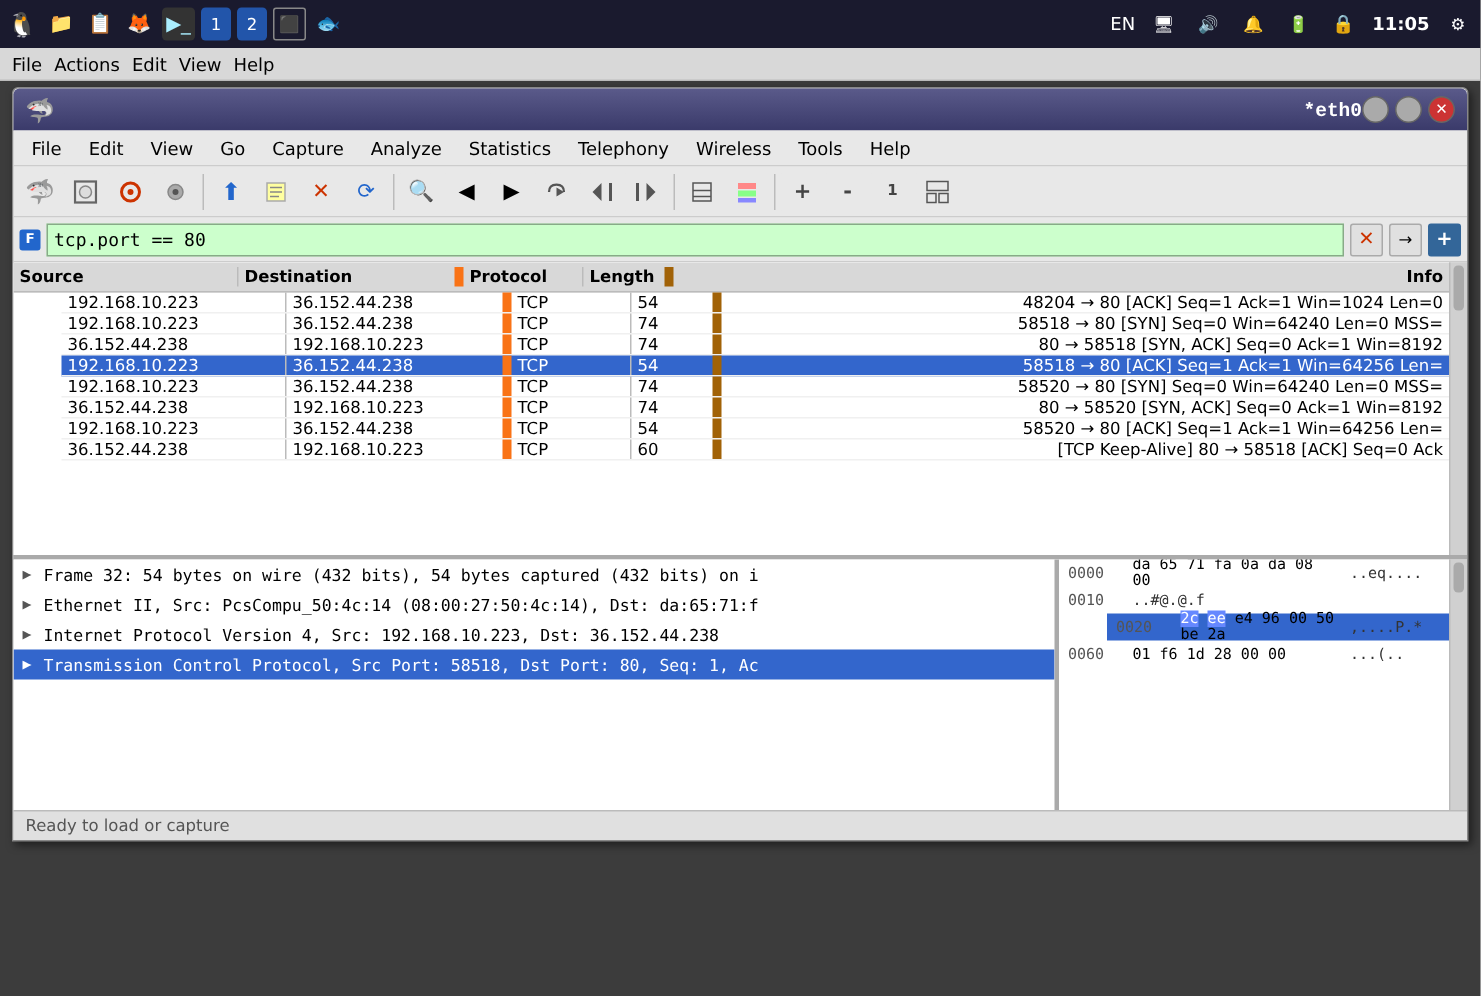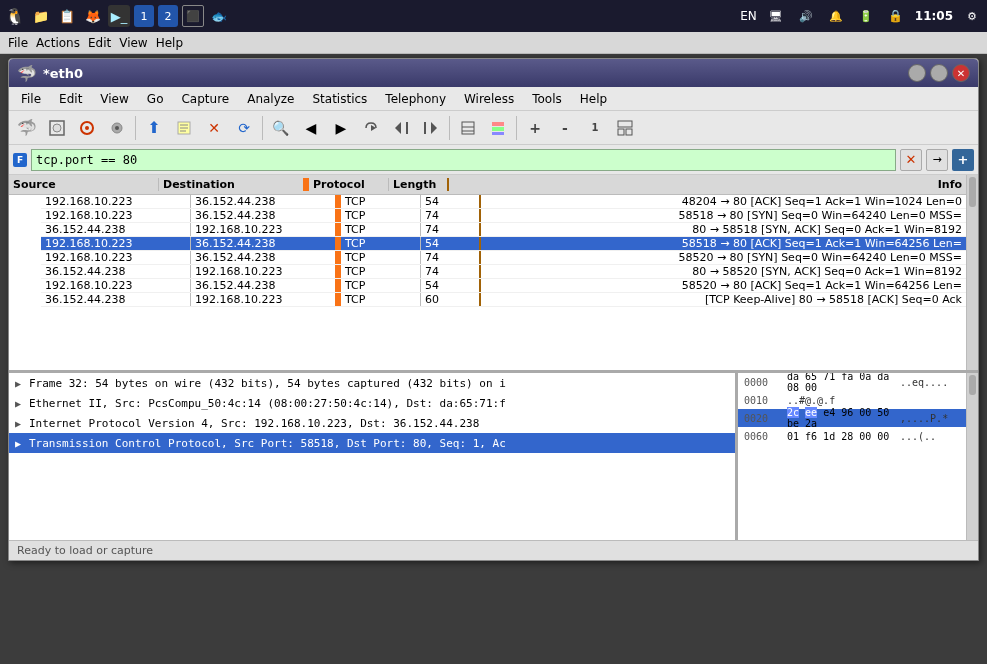--- a/index.html
+++ b/index.html
@@ -52,23 +52,24 @@
       background: linear-gradient(180deg, #5a5a8a 0%, #3a3a6a 100%);
       color: #fff;
       height: 28px;
       display: flex;
       align-items: center;
       padding: 0 8px;
       border-radius: 4px 4px 0 0;
     }
     .window-title {
       flex: 1;
-      text-align: left;
+      text-align: right;
       font-size: 13px;
       font-weight: bold;
+      font-family: Liberation Mono, monospace;
     }
     .window-controls {
       display: flex; gap: 4px;
     }
     .wc-btn {
       width: 18px; height: 18px;
       border-radius: 50%;
       border: 1px solid #666;
       display: flex; align-items: center; justify-content: center;
       font-size: 10px;
@@ -177,21 +178,21 @@
       display: flex;
       border-bottom: 1px solid #bbb;
       font-weight: bold;
       font-size: 11px;
       height: 20px;
       align-items: center;
     }
     .col-src { width: 150px; padding: 0 4px; border-right: 1px solid #bbb; }
     .col-dst { width: 150px; padding: 0 4px; border-right: 6px solid #f97316; }
     .col-proto { width: 80px; padding: 0 4px; border-right: 1px solid #bbb; }
-    .col-len { width: 60px; padding: 0 4px; border-right: 2px solid #a16207; }
+    .col-len { width: 60px; padding: 0 4px; border-right: 6px solid #a16207; }
     .col-info { flex: 1; padding: 0 4px; text-align: right; }
 
     .packet-row {
       display: flex;
       height: 14px;
       align-items: center;
       font-size: 11px;
       border-bottom: 1px solid #f0f0f0;
       cursor: pointer;
       margin-left: 32px;
@@ -211,21 +212,21 @@
     }
     .detail-tree {
       flex: 1;
       background: #fff;
       overflow: hidden;
       border-right: 3px solid #aaa;
       font-size: 11px;
       font-family: monospace;
     }
     .detail-hex {
-      width: 228px;
+      width: 260px;
       background: #fff;
       overflow: hidden;
       font-size: 11px;
       font-family: monospace;
     }
 
     .tree-row {
       padding: 2px 6px;
       cursor: pointer;
       display: flex;
@@ -237,21 +238,21 @@
     .tree-row.selected .tree-toggle { color: #fff; }
     .tree-toggle { font-size: 10px; color: #555; width: 10px; }
 
     .hex-row {
       padding: 1px 6px;
       display: flex;
       gap: 8px;
       height: 18px;
       align-items: center;
     }
-    .hex-row.selected { background: #3366cc; color: #fff; }
+    .hex-row.selected { background: #3366cc; color: #fff; margin-left: 32px; }
     .hex-offset { color: #555; min-width: 35px; font-size: 10px; }
     .hex-bytes { color: #000; flex: 1; font-size: 10px; }
     .hex-bytes span.hl { background: #6688ff; color: #fff; }
     .hex-ascii { color: #333; font-size: 10px; min-width: 60px; }
 
     
     .scrollbar {
       width: 12px;
       background: #d0d0d0;
       border-left: 1px solid #bbb;

